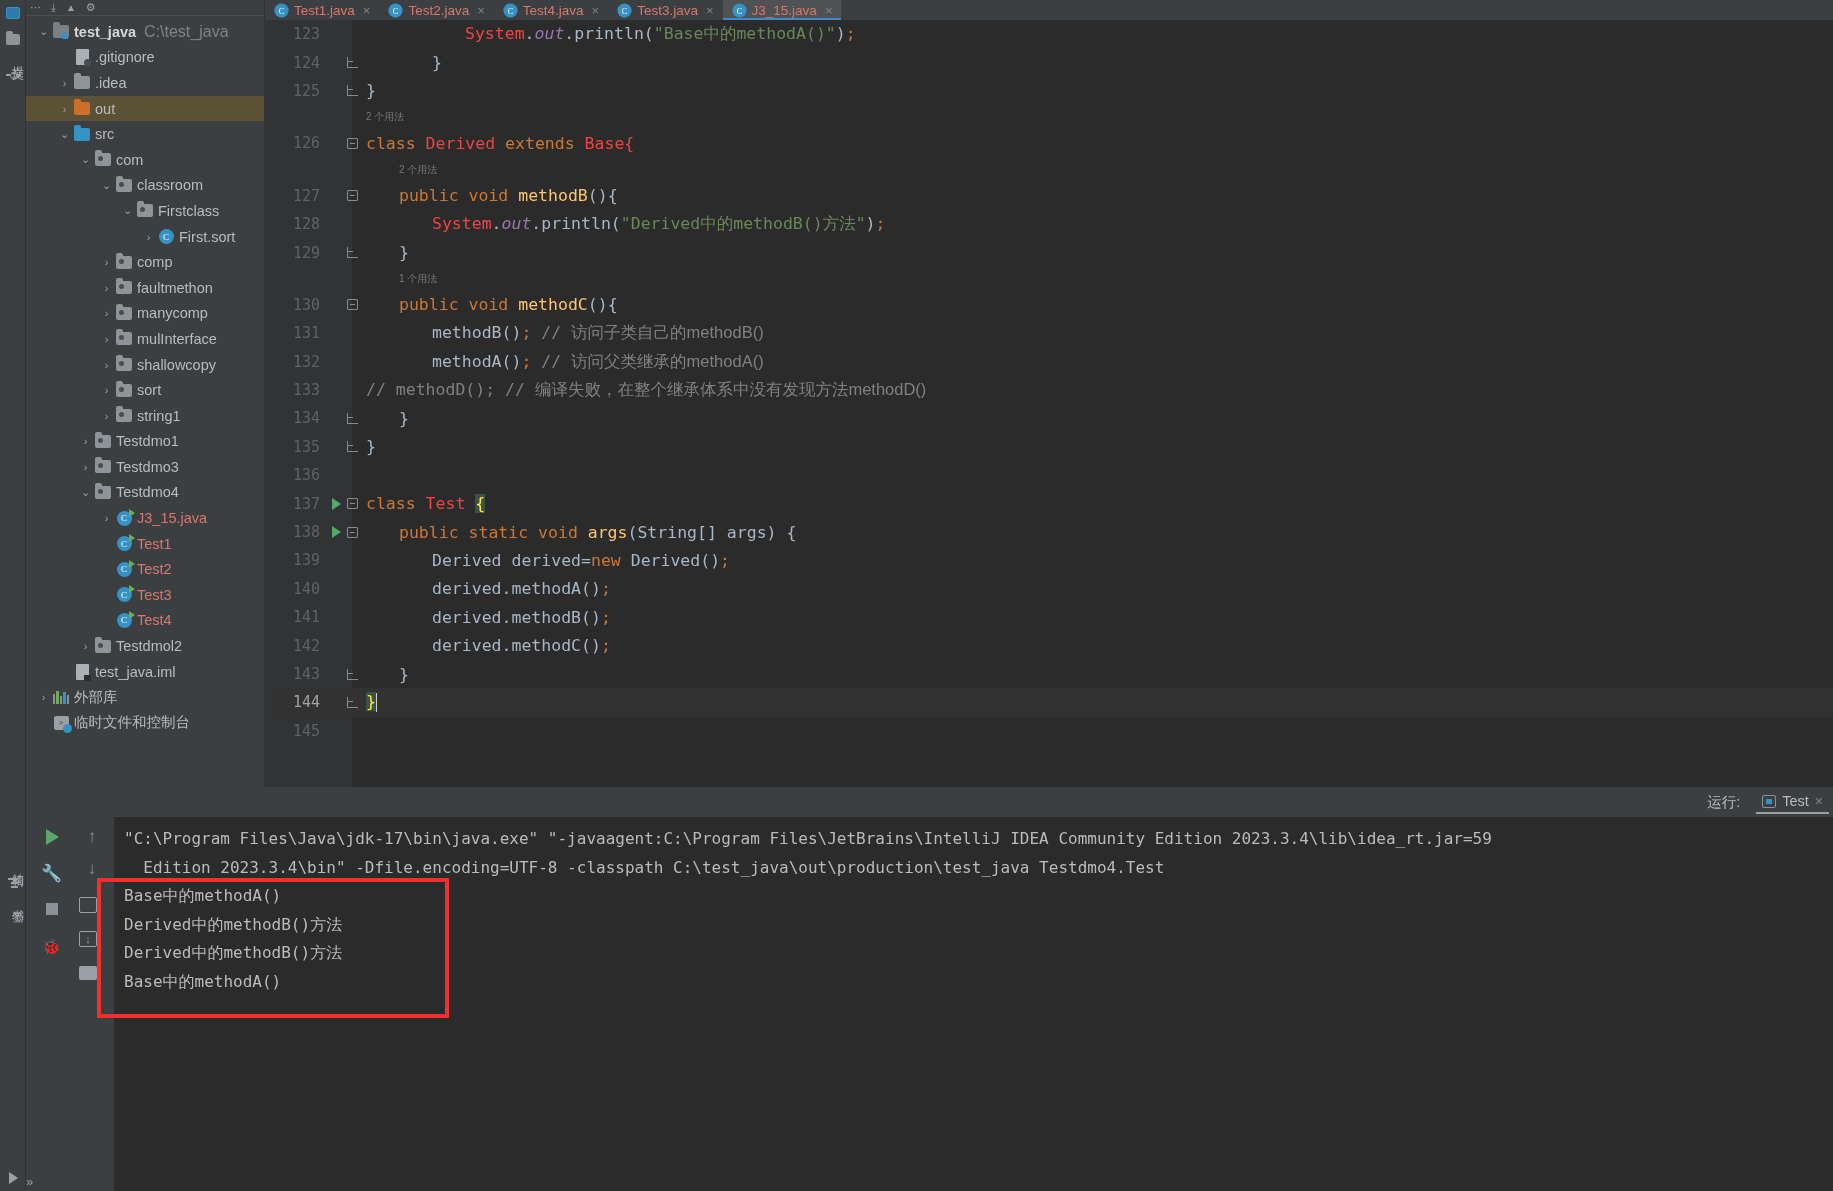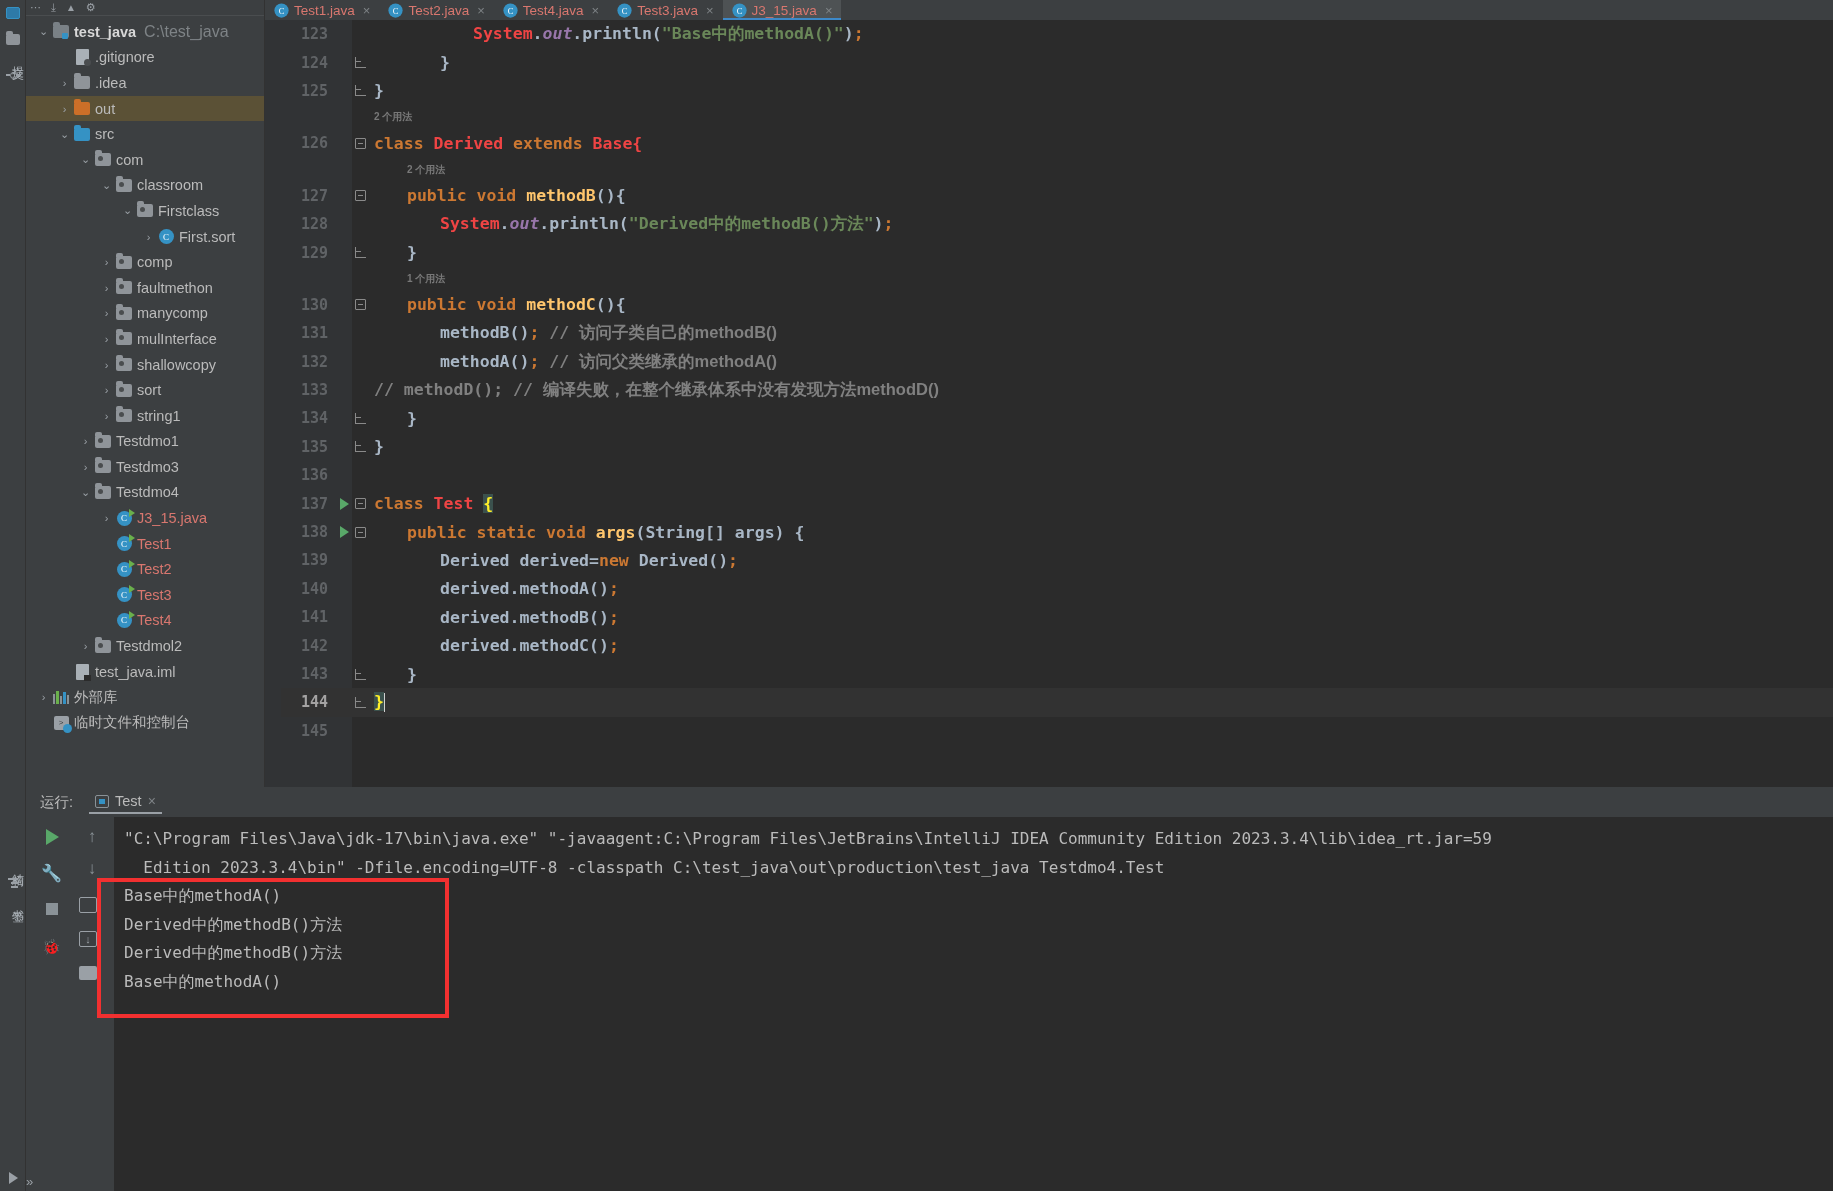--- a/index.html
+++ b/index.html
@@ -106,21 +106,21 @@
   .tab.active { background: #4e5254; }
   .tab.active::after {
     content:''; position:absolute; left:0; right:0; bottom:0; height:2.5px; background:#3d89c9;
   }
 
   .code-wrap { position: relative; height: 767px; background: #2b2b2b; overflow: hidden; }
   .gutter {
     position: absolute; left: 0; top: 0; width: 87px; height: 100%;
     background: #313335;
   }
-  .code-lines { position: absolute; left: 16px; top: 0; right: 0; font-weight: bold; }
+  .code-lines { position: absolute; left: 8px; top: 0; right: 0; }
   .cline {
     height: 28.4px; display: flex; align-items: center;
     font-family: "DejaVu Sans Mono", monospace; font-size: 16.5px; white-space: pre;
   }
   .lnum {
     width: 55px; min-width: 55px; text-align: right; padding-right: 8px;
     color: #606366; font-family: "DejaVu Sans Mono", monospace; font-size: 15px;
   }
   .lnum.cur { color: #a4a3a3; }
   .runmark { width: 16px; min-width: 16px; display: flex; align-items: center; justify-content: center; }
@@ -143,21 +143,21 @@
   .fn { color: #ffc66d; }
   .fld { color: #9876aa; font-style: italic; }
   .cls { color: #ef4444; }
   .punc { color: #a9b7c6; }
   .semi { color: #cc7832; }
   .brace-hl { background: #3b514d; color: #ffef28; }
   .caret { display:inline-block; width:1px; height:19px; background:#d0d0d0; vertical-align:middle; }
 
   
   .run-panel { position: absolute; left: 26px; top: 787px; right: 0; bottom: 0; background: #3c3f41; }
-  .run-header { height: 30px; display: flex; align-items: center; padding-left: 14px; gap: 12px; }
+  .run-header { height: 30px; display: flex; align-items: center; padding-left: 14px; gap: 12px; justify-content: flex-end; }
   .run-title { color: #bbbbbb; font-size: 14.5px; }
   .run-tab {
     display: flex; align-items: center; gap: 6px; padding: 3px 10px 5px;
     color: #bbbbbb; font-size: 14.5px; position: relative;
   }
   .run-tab::after { content:''; position:absolute; left:4px; right:4px; bottom:0; height:2.5px; background:#9aa0a6; }
   .run-tab-ico { width:14px;height:13px;border:1.6px solid #8a9297;border-radius:2px;display:flex;align-items:center;justify-content:center; }
   .run-tab-ico::after { content:''; width:6px;height:5px;background:#3592c4; }
   .run-body { position: absolute; left: 0; top: 30px; right: 0; bottom: 0; display: flex; }
   .run-side { width: 88px; background: #3c3f41; position: relative; }

